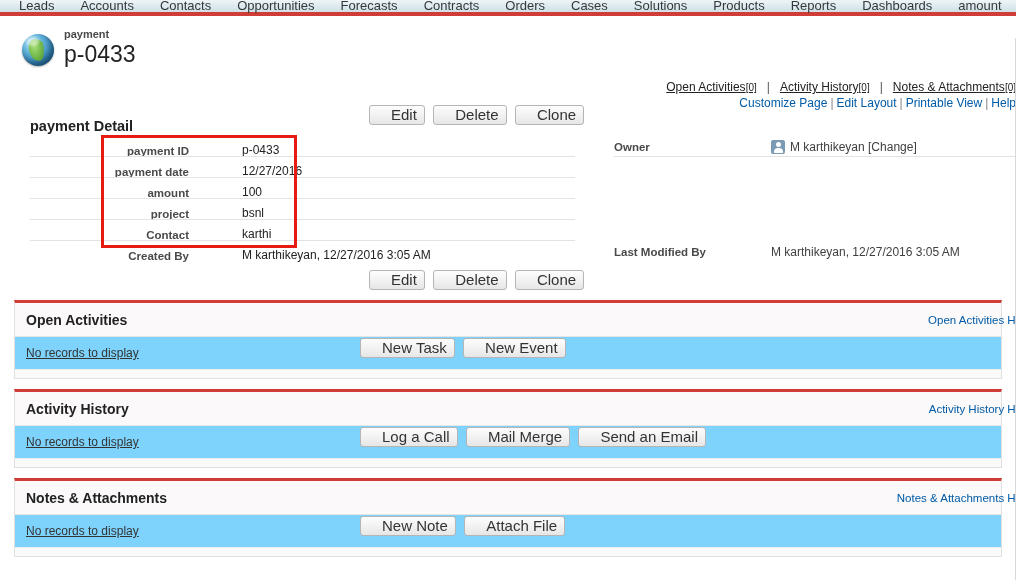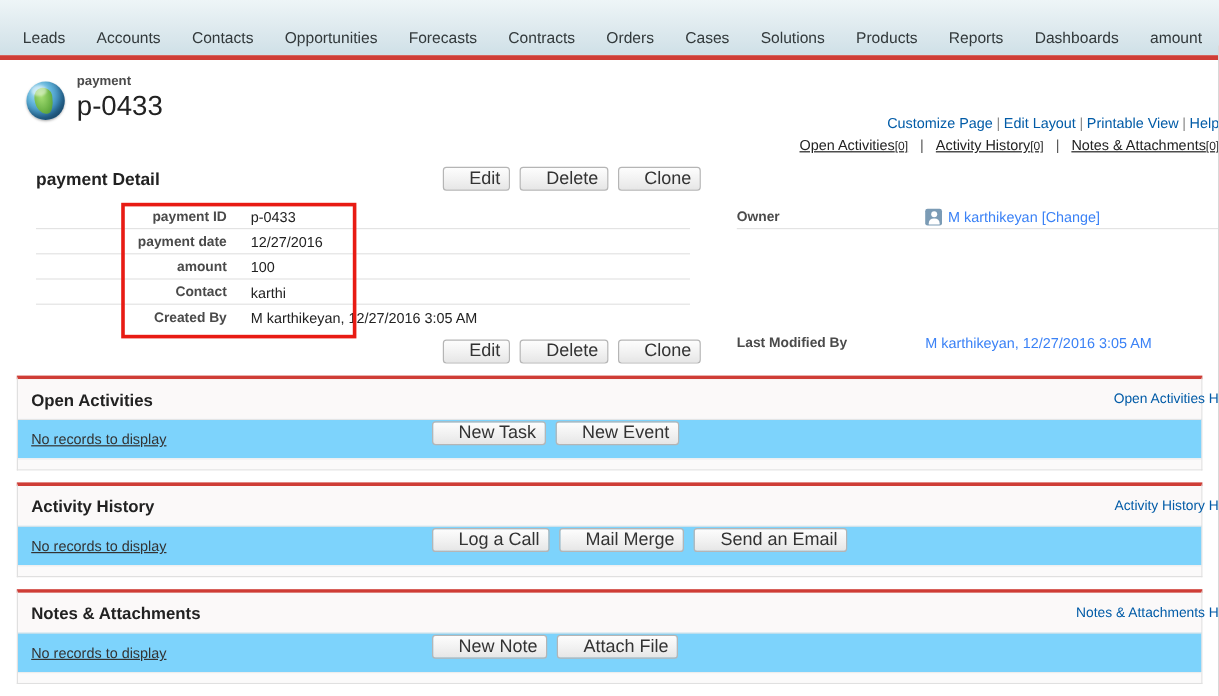--- a/index.html
+++ b/index.html
@@ -9,25 +9,25 @@
     overflow: hidden;
     background: #ffffff;
     font-family: "Liberation Sans", sans-serif;
     font-size: 12px;
     color: #333;
   }
 
   
   .tabbar {
     position: relative;
-    height: 50px;
+    height: 16px;
     background: linear-gradient(to bottom, #eef5f7 0%, #dde9ee 55%, #cfe0e7 100%);
     border-bottom: 4px solid #cf3d36;
     display: flex;
-    align-items: flex-end;
+    align-items: center;
     padding-left: 6px;
     white-space: nowrap;
   }
   .tabbar .tab {
     font-size: 13px;
     color: #32393b;
     padding: 6px 13px 7px 13px;
     line-height: 14px;
     cursor: pointer;
     text-decoration: none;
@@ -116,21 +116,21 @@
   .detail {
     position: relative;
     padding: 0 14px;
   }
   .detail-head {
     position: relative;
     height: 34px;
   }
   .detail-title {
     position: absolute;
-    left: 16px; top: 6px;
+    left: 16px; top: 16px;
     font-size: 14.5px;
     font-weight: bold;
     color: #222;
   }
   .btnrow-top {
     position: absolute;
     left: 355px; top: 3px;
   }
   .btn {
     display: inline-block;
@@ -147,21 +147,22 @@
   }
 
   .fields {
     position: relative;
     width: 100%;
   }
   .frow {
     position: relative;
     display: flex;
     height: 21px;
-    align-items: center;
+    align-items: flex-end;
+    gap: 33px;
   }
   .fline {
     position: absolute;
     left: 16px;
     width: 545px;
     height: 1px;
     background: #e3e3e3;
   }
   .flabel {
     width: 195px;
@@ -183,21 +184,21 @@
     width: 416px;
   }
   .rrow { position: relative; display: flex; height: 21px; align-items: center; }
   .rlabel {
     width: 157px;
     font-size: 11.5px;
     font-weight: bold;
     color: #4a4a4a;
     padding-right: 14px;
   }
-  .rvalue { font-size: 12px; color: #3b82f6; display: flex; align-items: center; }
+  .rvalue { font-size: 12px; color: #404040; display: flex; align-items: center; }
   .user-icon {
     display: inline-block;
     width: 14px; height: 14px;
     margin-right: 5px;
     background: #7b9bb5;
     border-radius: 2px;
     position: relative;
     flex: 0 0 auto;
   }
   .user-icon::before {
@@ -342,20 +343,25 @@
       <span class="flabel">payment date</span>
       <span class="fvalue">12/27/2016</span>
       <span class="fline" style="bottom:0;"></span>
     </div>
     <div class="frow">
       <span class="flabel">amount</span>
       <span class="fvalue">100</span>
       <span class="fline" style="bottom:0;"></span>
     </div>
     <div class="frow">
+      <span class="flabel">project</span>
+      <span class="fvalue">bsnl</span>
+      <span class="fline" style="bottom:0;"></span>
+    </div>
+    <div class="frow">
       <span class="flabel">Contact</span>
       <span class="fvalue">karthi</span>
       <span class="fline" style="bottom:0;"></span>
     </div>
     <div class="frow">
       <span class="flabel">Created By</span>
       <span class="fvalue">M karthikeyan, 12/27/2016 3:05 AM</span>
     </div>
 
     <div class="right-col">

